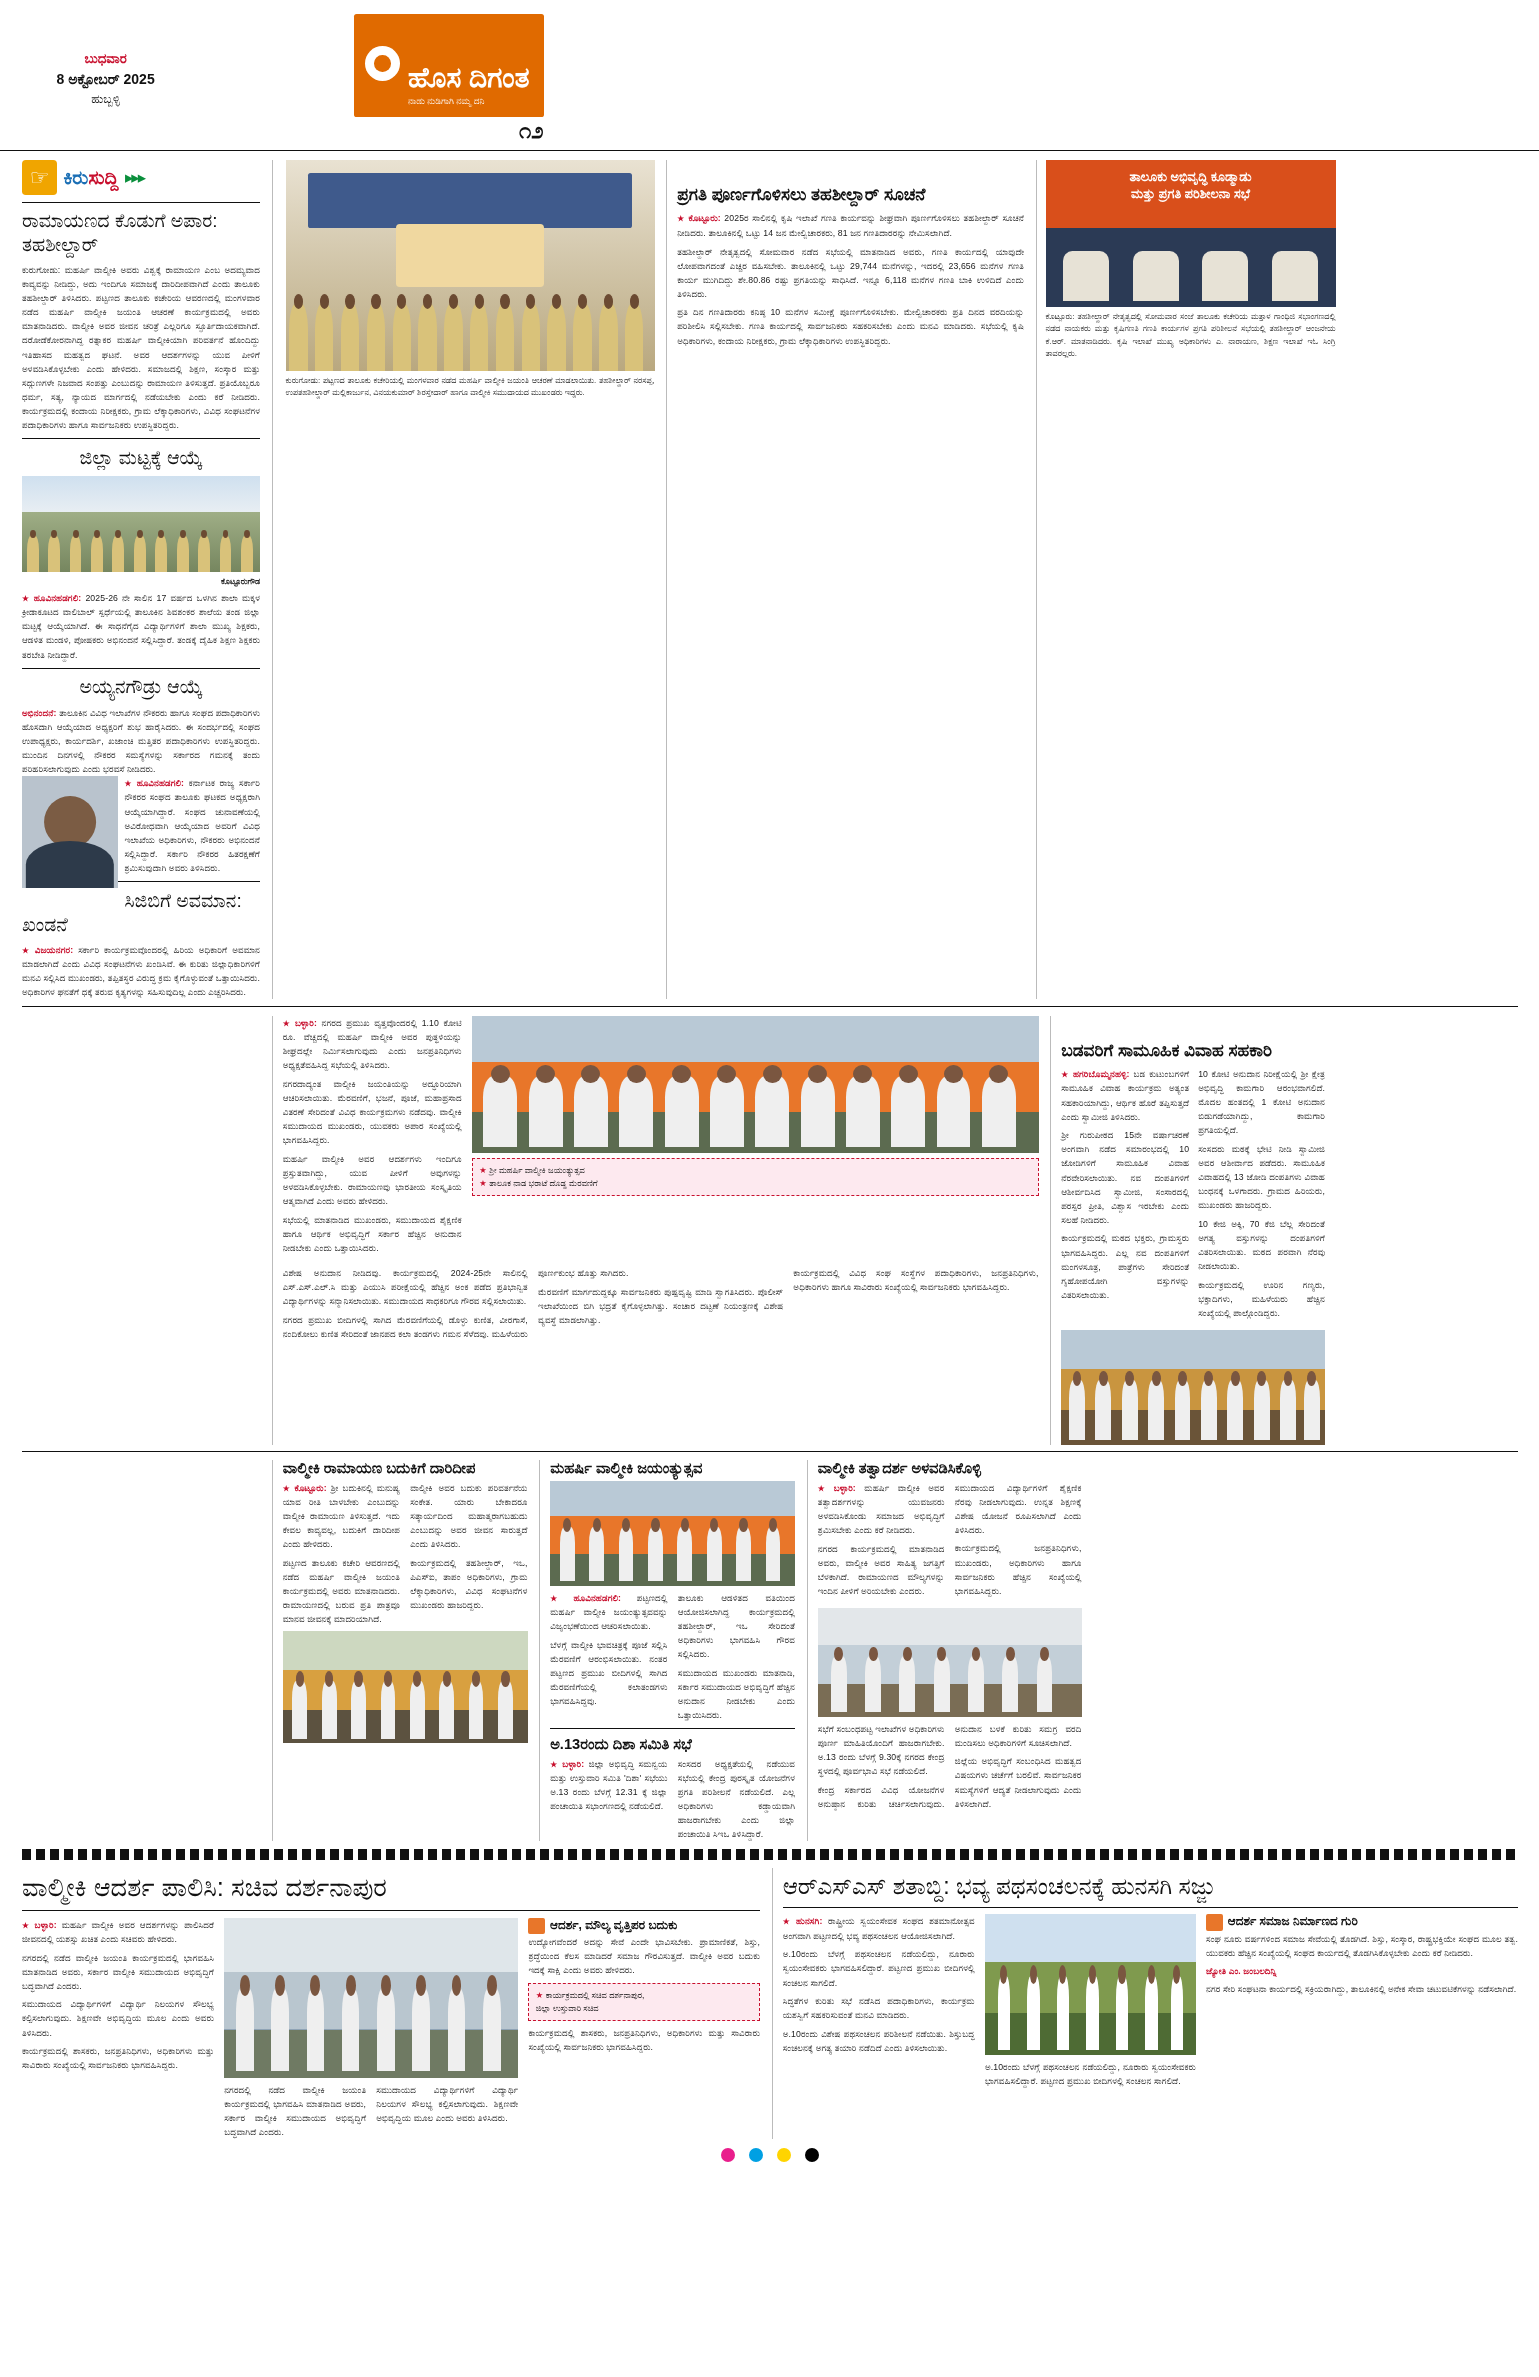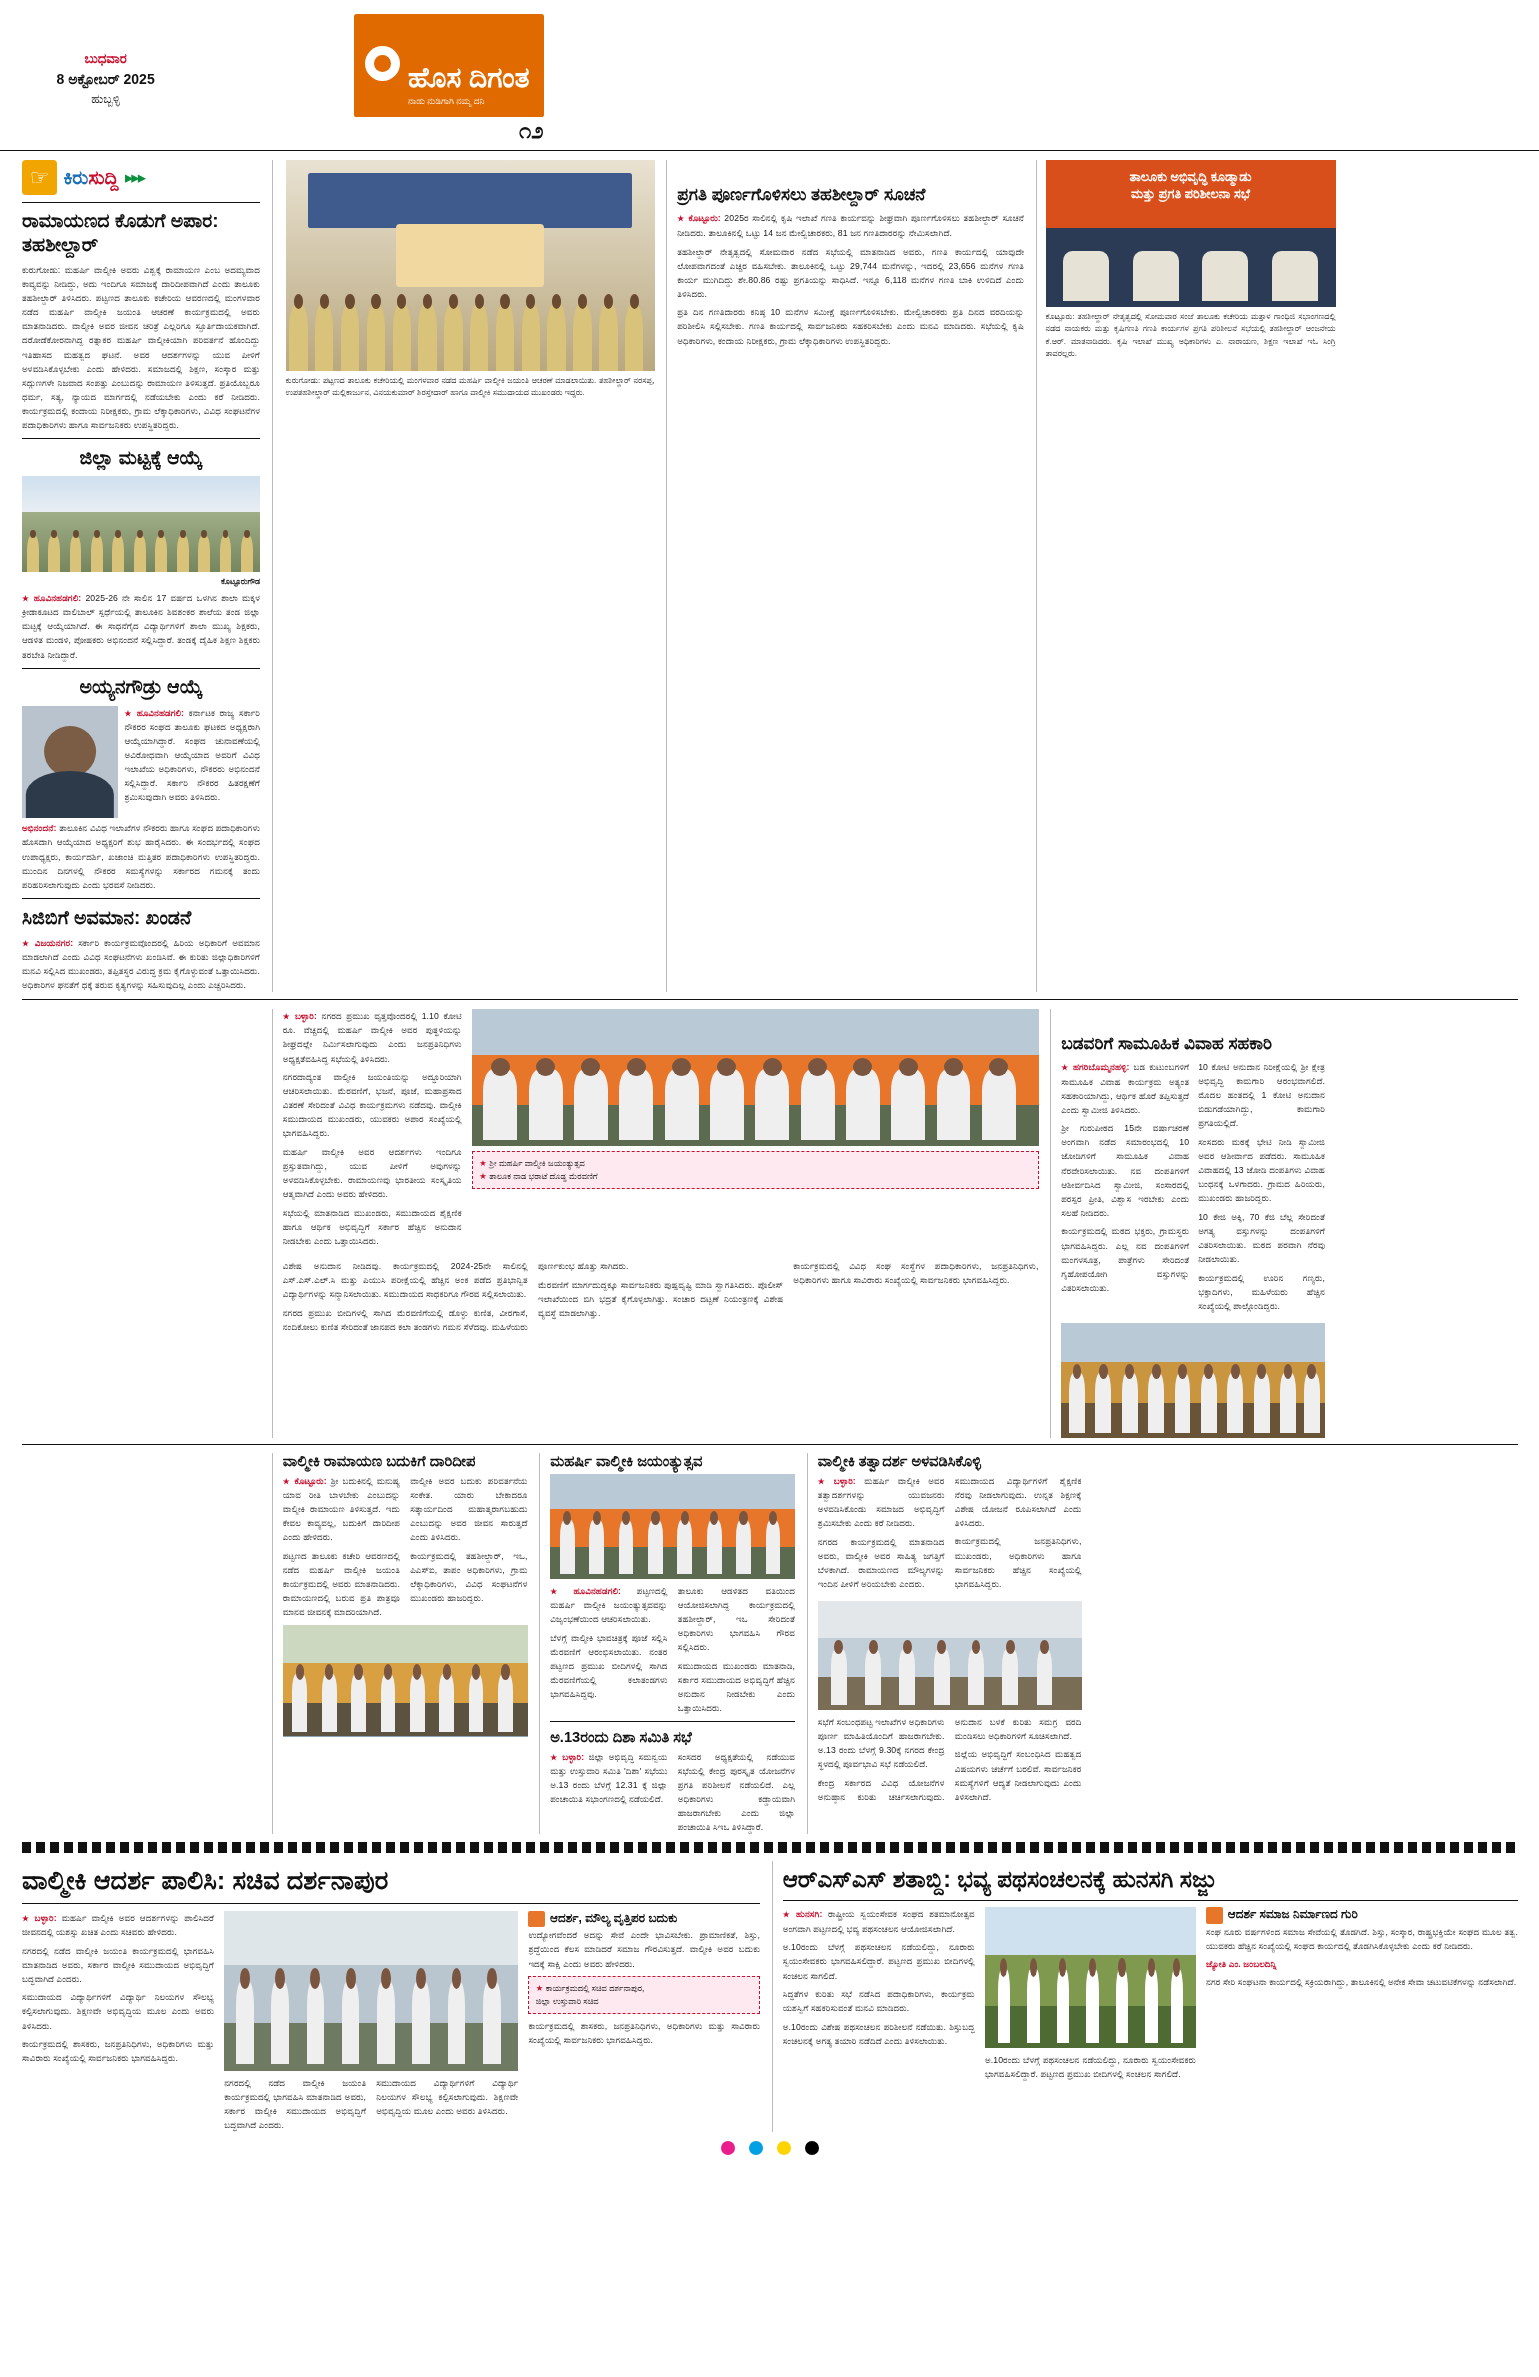--- a/index.html
+++ b/index.html
@@ -114,21 +114,21 @@
     text-align: justify;
     color: #1a1a1a;
     letter-spacing: 0.1px;
   }
   .kn p { margin: 0 0 4.5px 0; }
 
   .hl-red { color:#c8102e; font-weight:bold; }
 
   .sec-head {
     font-size: 19px;
-    font-weight: bold;
+    font-weight: normal;
     line-height: 1.25;
     color: #111;
     margin: 3.8px 0 6.4px 0;
   }
   .sec-head.center { text-align:center; }
 
   .rule-b { border-bottom: 1.3px solid #111; margin: 6.4px 0; }
 
   
   .kiru {
@@ -334,28 +334,28 @@
         </div>
       </div>
       <div class="cap" style="text-align:right;font-weight:bold">ಕೊಟ್ಟೂರುಗೌಡ</div>
       <div class="kn" style="margin-top:2.6px">
         <span class="bullet hl-red">ಹೂವಿನಹಡಗಲಿ:</span>
         <span>2025-26 ನೇ ಸಾಲಿನ 17 ವರ್ಷದ ಒಳಗಿನ ಶಾಲಾ ಮಕ್ಕಳ ಕ್ರೀಡಾಕೂಟದ ವಾಲಿಬಾಲ್ ಸ್ಪರ್ಧೆಯಲ್ಲಿ ತಾಲೂಕಿನ ಶಿವಶಂಕರ ಶಾಲೆಯ ತಂಡ ಜಿಲ್ಲಾ ಮಟ್ಟಕ್ಕೆ ಆಯ್ಕೆಯಾಗಿದೆ. ಈ ಸಾಧನೆಗೈದ ವಿದ್ಯಾರ್ಥಿಗಳಿಗೆ ಶಾಲಾ ಮುಖ್ಯ ಶಿಕ್ಷಕರು, ಆಡಳಿತ ಮಂಡಳಿ, ಪೋಷಕರು ಅಭಿನಂದನೆ ಸಲ್ಲಿಸಿದ್ದಾರೆ. ತಂಡಕ್ಕೆ ದೈಹಿಕ ಶಿಕ್ಷಣ ಶಿಕ್ಷಕರು ತರಬೇತಿ ನೀಡಿದ್ದಾರೆ.</span>
       </div>
 
       <div class="rule-b"></div>
       <div class="sec-head center">ಅಯ್ಯನಗೌಡ್ರು ಆಯ್ಕೆ</div>
+      <div class="kn" style="clear:both">
+        <span class="hl-red">ಅಭಿನಂದನೆ:</span>
+        <span>ತಾಲೂಕಿನ ವಿವಿಧ ಇಲಾಖೆಗಳ ನೌಕರರು ಹಾಗೂ ಸಂಘದ ಪದಾಧಿಕಾರಿಗಳು ಹೊಸದಾಗಿ ಆಯ್ಕೆಯಾದ ಅಧ್ಯಕ್ಷರಿಗೆ ಶುಭ ಹಾರೈಸಿದರು. ಈ ಸಂದರ್ಭದಲ್ಲಿ ಸಂಘದ ಉಪಾಧ್ಯಕ್ಷರು, ಕಾರ್ಯದರ್ಶಿ, ಖಜಾಂಚಿ ಮತ್ತಿತರ ಪದಾಧಿಕಾರಿಗಳು ಉಪಸ್ಥಿತರಿದ್ದರು. ಮುಂದಿನ ದಿನಗಳಲ್ಲಿ ನೌಕರರ ಸಮಸ್ಯೆಗಳನ್ನು ಸರ್ಕಾರದ ಗಮನಕ್ಕೆ ತಂದು ಪರಿಹರಿಸಲಾಗುವುದು ಎಂದು ಭರವಸೆ ನೀಡಿದರು.</span>
+      </div>
       <div class="kn">
         <span class="bullet hl-red">ಹೂವಿನಹಡಗಲಿ:</span>
         <span class="profile-photo"></span>
         <span>ಕರ್ನಾಟಕ ರಾಜ್ಯ ಸರ್ಕಾರಿ ನೌಕರರ ಸಂಘದ ತಾಲೂಕು ಘಟಕದ ಅಧ್ಯಕ್ಷರಾಗಿ ಆಯ್ಕೆಯಾಗಿದ್ದಾರೆ. ಸಂಘದ ಚುನಾವಣೆಯಲ್ಲಿ ಅವಿರೋಧವಾಗಿ ಆಯ್ಕೆಯಾದ ಅವರಿಗೆ ವಿವಿಧ ಇಲಾಖೆಯ ಅಧಿಕಾರಿಗಳು, ನೌಕರರು ಅಭಿನಂದನೆ ಸಲ್ಲಿಸಿದ್ದಾರೆ. ಸರ್ಕಾರಿ ನೌಕರರ ಹಿತರಕ್ಷಣೆಗೆ ಶ್ರಮಿಸುವುದಾಗಿ ಅವರು ತಿಳಿಸಿದರು.</span>
-      </div>
-      <div class="kn" style="clear:both">
-        <span class="hl-red">ಅಭಿನಂದನೆ:</span>
-        <span>ತಾಲೂಕಿನ ವಿವಿಧ ಇಲಾಖೆಗಳ ನೌಕರರು ಹಾಗೂ ಸಂಘದ ಪದಾಧಿಕಾರಿಗಳು ಹೊಸದಾಗಿ ಆಯ್ಕೆಯಾದ ಅಧ್ಯಕ್ಷರಿಗೆ ಶುಭ ಹಾರೈಸಿದರು. ಈ ಸಂದರ್ಭದಲ್ಲಿ ಸಂಘದ ಉಪಾಧ್ಯಕ್ಷರು, ಕಾರ್ಯದರ್ಶಿ, ಖಜಾಂಚಿ ಮತ್ತಿತರ ಪದಾಧಿಕಾರಿಗಳು ಉಪಸ್ಥಿತರಿದ್ದರು. ಮುಂದಿನ ದಿನಗಳಲ್ಲಿ ನೌಕರರ ಸಮಸ್ಯೆಗಳನ್ನು ಸರ್ಕಾರದ ಗಮನಕ್ಕೆ ತಂದು ಪರಿಹರಿಸಲಾಗುವುದು ಎಂದು ಭರವಸೆ ನೀಡಿದರು.</span>
       </div>
 
       <div class="rule-b"></div>
       <div class="sec-head">ಸಿಜಿಬಿಗೆ ಅವಮಾನ: ಖಂಡನೆ</div>
       <div class="kn">
         <span class="bullet hl-red">ವಿಜಯನಗರ:</span>
         <span>ಸರ್ಕಾರಿ ಕಾರ್ಯಕ್ರಮವೊಂದರಲ್ಲಿ ಹಿರಿಯ ಅಧಿಕಾರಿಗೆ ಅವಮಾನ ಮಾಡಲಾಗಿದೆ ಎಂದು ವಿವಿಧ ಸಂಘಟನೆಗಳು ಖಂಡಿಸಿವೆ. ಈ ಕುರಿತು ಜಿಲ್ಲಾಧಿಕಾರಿಗಳಿಗೆ ಮನವಿ ಸಲ್ಲಿಸಿದ ಮುಖಂಡರು, ತಪ್ಪಿತಸ್ಥರ ವಿರುದ್ಧ ಕ್ರಮ ಕೈಗೊಳ್ಳುವಂತೆ ಒತ್ತಾಯಿಸಿದರು. ಅಧಿಕಾರಿಗಳ ಘನತೆಗೆ ಧಕ್ಕೆ ತರುವ ಕೃತ್ಯಗಳನ್ನು ಸಹಿಸುವುದಿಲ್ಲ ಎಂದು ಎಚ್ಚರಿಸಿದರು.</span>
       </div>
     </div>
 

